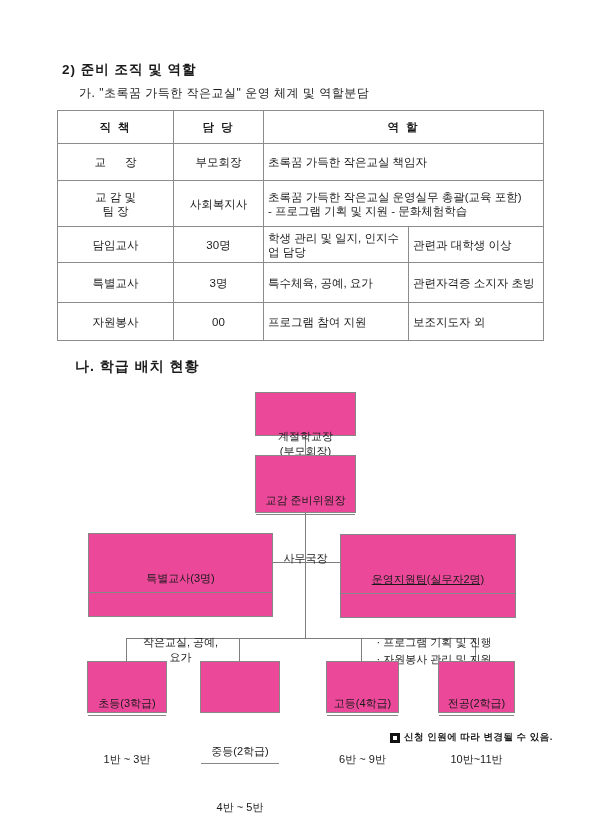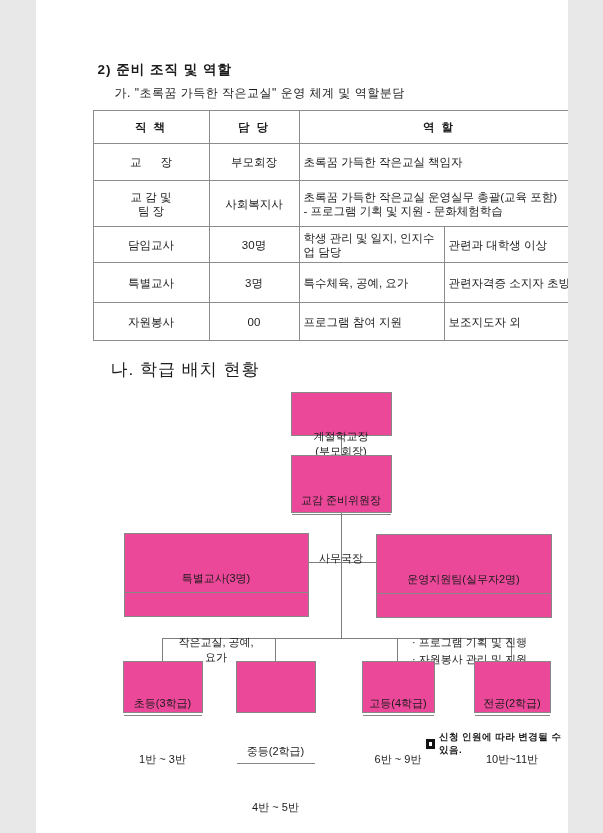--- a/index.html
+++ b/index.html
@@ -1,17 +1,17 @@
 <!DOCTYPE html>
 <html><head>
 <meta charset="utf-8">
 <style>
   html,body{margin:0;padding:0;background:#e8e8e8;}
   .page{
-    position:relative;width:532px;height:833px;margin:0 auto;
+    position:relative;width:603px;height:833px;margin:0 auto;
     background:#ffffff;overflow:hidden;color:#1b1b1b;
     font-family:"Liberation Sans","DejaVu Sans",sans-serif;
   }
   .abs{position:absolute;}
   .title{left:62px;top:61px;font-size:13.5px;font-weight:bold;letter-spacing:1px;}
   .subtitle{left:79px;top:85px;font-size:12px;letter-spacing:0.5px;}
 
   
   table.roles{
     position:absolute;left:57px;top:110px;width:486px;
@@ -22,21 +22,21 @@
     white-space:pre-wrap;vertical-align:middle;padding:2px 4px;
     line-height:14px;color:#1b1b1b;
   }
   table.roles th{font-weight:bold;text-align:center;letter-spacing:2px;}
   td.c{text-align:center;}
   td.l{text-align:left;padding-left:9px;}
   tr.hr{height:33px;} tr.r1{height:37px;} tr.r2{height:46px;}
   tr.r3{height:36px;} tr.r4{height:40px;} tr.r5{height:38px;}
 
   
-  .section-b{left:75px;top:358px;font-size:17px;letter-spacing:1px;}
+  .section-b{left:75px;top:358px;font-size:14px;letter-spacing:1px;font-weight:bold;}
 
   
   .box{
     position:absolute;border:1px solid #878787;background:#ec4899;
     font-size:11px;line-height:15px;text-align:center;white-space:pre-wrap;
   }
   .box .hd{border-bottom:1px solid #878787;display:flex;align-items:center;justify-content:center;}
   .box .bd{display:flex;align-items:center;justify-content:center;white-space:pre-wrap;}
   .vline,.hline{position:absolute;background:#7d7d7d;}
   .vline{width:1px;} .hline{height:1px;}
@@ -125,21 +125,21 @@
       <div class="bd" style="height:27px;">사무국장</div>
     </div>
 
     <div class="box" style="left:88px;top:533px;width:183px;height:82px;">
       <div class="hd" style="height:28px;">특별교사(3명)</div>
       <div class="bd" style="height:53px;">작은교실, 공예,
 요가</div>
     </div>
 
     <div class="box" style="left:340px;top:534px;width:174px;height:82px;">
-      <div class="hd" style="height:28px;">운영지원팀(실무자2명)</div>
+      <div class="hd" style="height:28px;text-decoration:underline;">운영지원팀(실무자2명)</div>
       <div class="bd bullets" style="height:53px;">
         <div>· 프로그램 기획 및 진행</div>
         <div>· 자원봉사 관리 및 지원</div>
       </div>
     </div>
 
     <div class="box" style="left:87px;top:661px;width:78px;height:50px;">
       <div class="hd" style="height:23px;">초등(3학급)</div>
       <div class="bd" style="height:26px;">1반 ~ 3반</div>
     </div>

